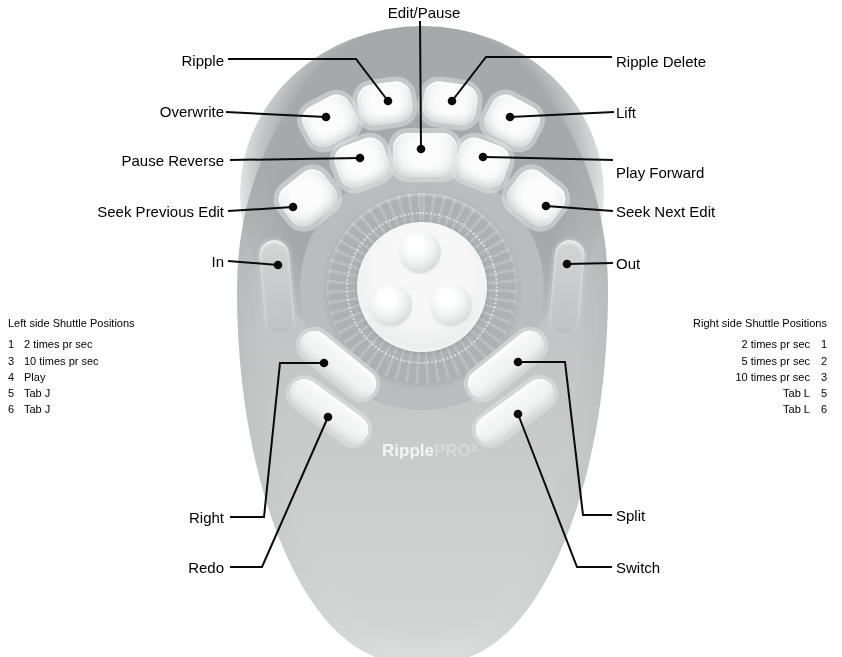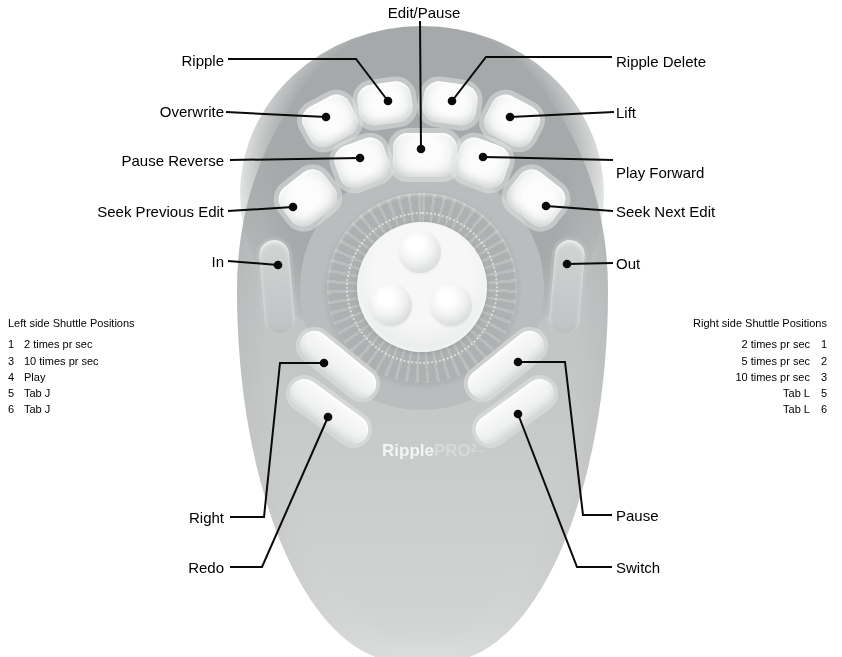--- a/index.html
+++ b/index.html
@@ -133,21 +133,21 @@
   <div class="lbl r" style="right:618px;top:111px">Overwrite</div>
   <div class="lbl" style="left:616px;top:112px">Lift</div>
   <div class="lbl r" style="right:618px;top:160px">Pause Reverse</div>
   <div class="lbl" style="left:616px;top:172px">Play Forward</div>
   <div class="lbl r" style="right:618px;top:211px">Seek Previous Edit</div>
   <div class="lbl" style="left:616px;top:211px">Seek Next Edit</div>
   <div class="lbl r" style="right:618px;top:261px">In</div>
   <div class="lbl" style="left:616px;top:263px">Out</div>
   <div class="lbl r" style="right:618px;top:517px">Right</div>
   <div class="lbl r" style="right:618px;top:567px">Redo</div>
-  <div class="lbl" style="left:616px;top:515px">Pause</div>
+  <div class="lbl" style="left:616px;top:515px">Split</div>
   <div class="lbl" style="left:616px;top:567px">Switch</div>
 
   <div class="list left" style="left:8px;top:315px">
     <div class="ttl">Left side Shuttle Positions</div>
     <div><span class="num">1</span><span>2 times pr sec</span></div>
     <div><span class="num">3</span><span>10 times pr sec</span></div>
     <div><span class="num">4</span><span>Play</span></div>
     <div><span class="num">5</span><span>Tab J</span></div>
     <div><span class="num">6</span><span>Tab J</span></div>
   </div>

